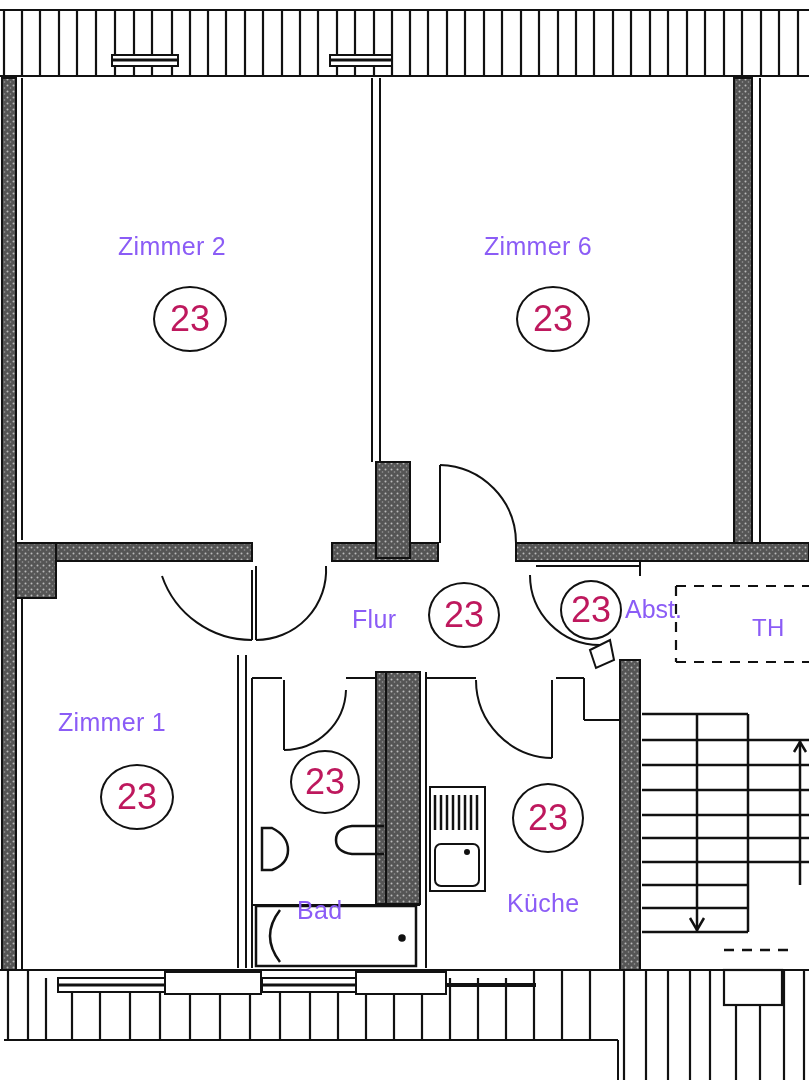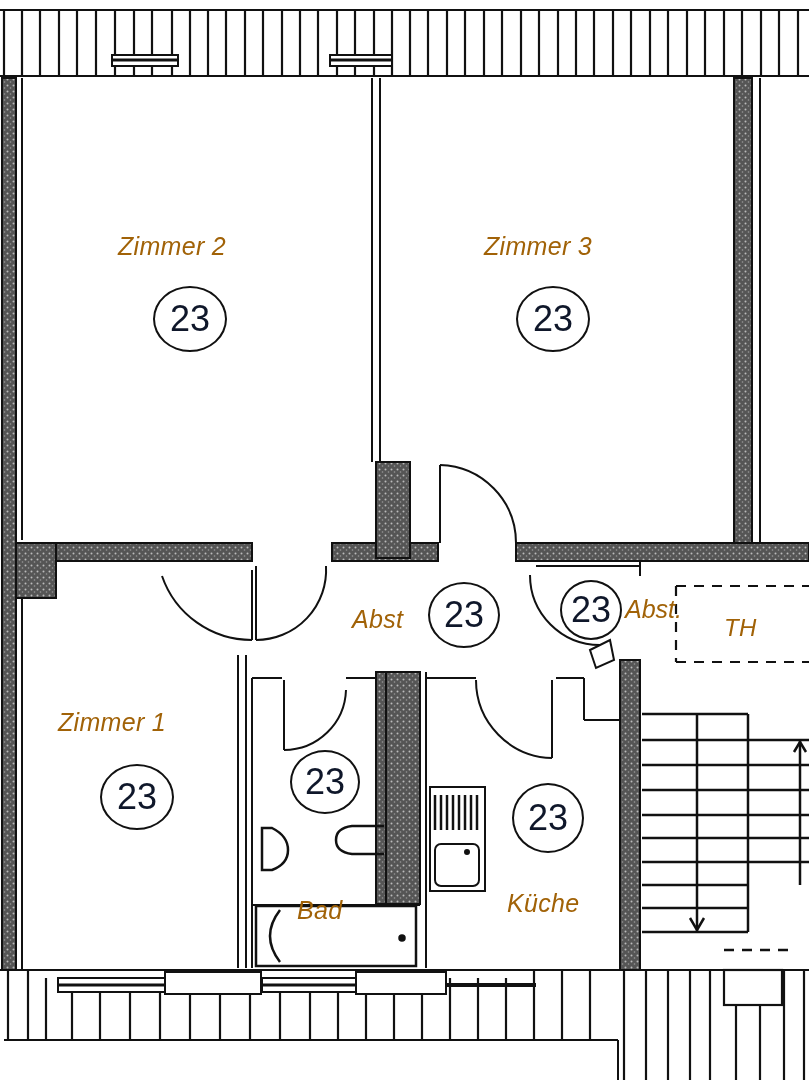--- a/index.html
+++ b/index.html
@@ -1,20 +1,20 @@
 <!DOCTYPE html>
 <html><head>
 <meta charset="utf-8">
 <style>
   html, body { margin:0; padding:0; background:#ffffff; }
   body { width:809px; height:1080px; overflow:hidden; position:relative; font-family:"Liberation Sans", sans-serif; }
   #plan { position:absolute; left:0; top:0; width:809px; height:1080px; }
-  .lbl { position:absolute; color:#a16207; font-family:"Liberation Sans", sans-serif; white-space:nowrap;font-style:italic; }
+  .lbl { position:absolute; color:#8b5cf6; font-family:"Liberation Sans", sans-serif; white-space:nowrap; }
   .room-name { font-size:25px; letter-spacing:0.3px; }
-  .badge { position:absolute; border:2px solid #111; border-radius:50%; display:flex; align-items:center; justify-content:center; font-size:36px; color:#0f172a; background:transparent; font-family:"Liberation Sans", sans-serif; box-sizing:border-box; }
+  .badge { position:absolute; border:2px solid #111; border-radius:50%; display:flex; align-items:center; justify-content:center; font-size:36px; color:#be185d; background:transparent; font-family:"Liberation Sans", sans-serif; box-sizing:border-box; }
   .small-lbl { font-size:25px; }
 </style>
 </head>
 <body>
 
 <svg id="plan" viewBox="0 0 809 1080" xmlns="http://www.w3.org/2000/svg">
   <defs>
     <pattern id="wallpat" width="6" height="6" patternUnits="userSpaceOnUse">
       <rect width="6" height="6" fill="#555"></rect>
       <circle cx="1.5" cy="1.5" r="1" fill="#bbb"></circle>
@@ -240,31 +240,31 @@
     <rect x="262" y="978" width="96" height="14" fill="#fff" stroke-width="2"></rect>
     <line x1="262" y1="985" x2="358" y2="985" stroke-width="3"></line>
     <rect x="356" y="972" width="90" height="22" fill="#fff" stroke-width="2"></rect>
     <line x1="446" y1="985" x2="536" y2="985" stroke-width="4"></line>
   </g>
 </svg>
 
 <div class="lbl room-name" style="left:118px; top:232px;">Zimmer 2</div>
 <div class="badge" style="left:153px; top:286px; width:74px; height:66px;">23</div>
 
-<div class="lbl room-name" style="left:484px; top:232px;">Zimmer 3</div>
+<div class="lbl room-name" style="left:484px; top:232px;">Zimmer 6</div>
 <div class="badge" style="left:516px; top:286px; width:74px; height:66px;">23</div>
 
 <div class="lbl room-name" style="left:58px; top:708px;">Zimmer 1</div>
 <div class="badge" style="left:100px; top:764px; width:74px; height:66px;">23</div>
 
-<div class="lbl room-name" style="left:352px; top:605px;">Abst</div>
+<div class="lbl room-name" style="left:352px; top:605px;">Flur</div>
 <div class="badge" style="left:428px; top:582px; width:72px; height:66px;">23</div>
 
 <div class="badge" style="left:560px; top:580px; width:62px; height:60px;">23</div>
 <div class="lbl small-lbl" style="left:625px; top:595px;">Abst.</div>
 
-<div class="lbl room-name" style="left:724px; top:614px; font-size:24px;">TH</div>
+<div class="lbl room-name" style="left:752px; top:614px; font-size:24px;">TH</div>
 
 <div class="badge" style="left:290px; top:750px; width:70px; height:64px;">23</div>
 <div class="lbl room-name" style="left:297px; top:896px;">Bad</div>
 
 <div class="badge" style="left:512px; top:783px; width:72px; height:70px;">23</div>
 <div class="lbl room-name" style="left:507px; top:873px;margin-top:16px;">Küche</div>
 
 </body></html>

